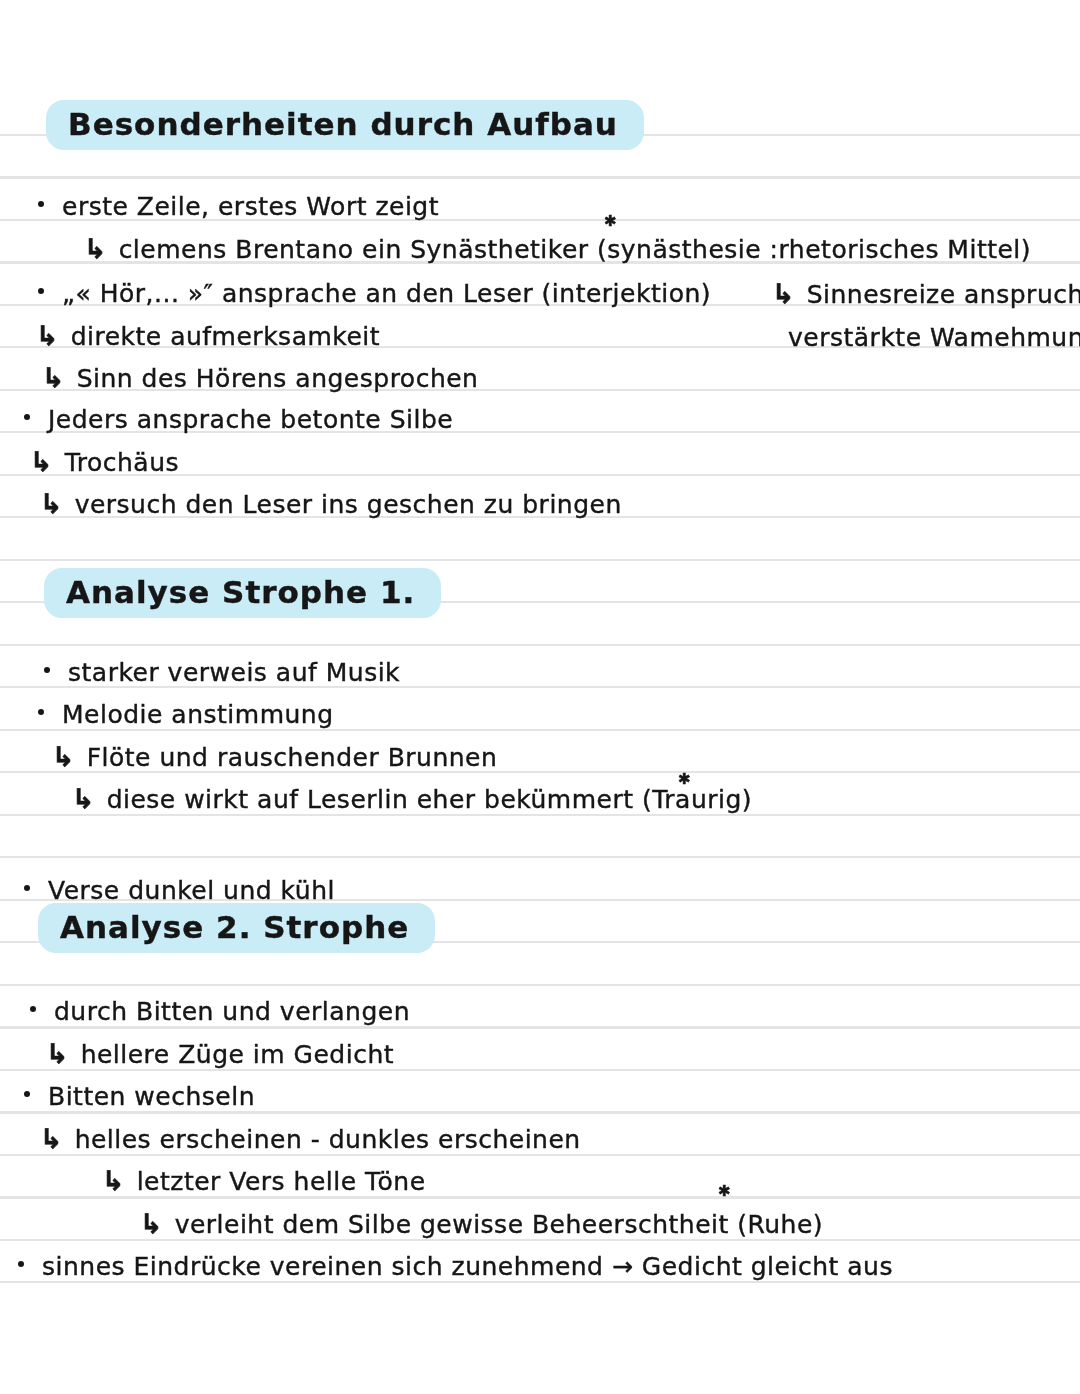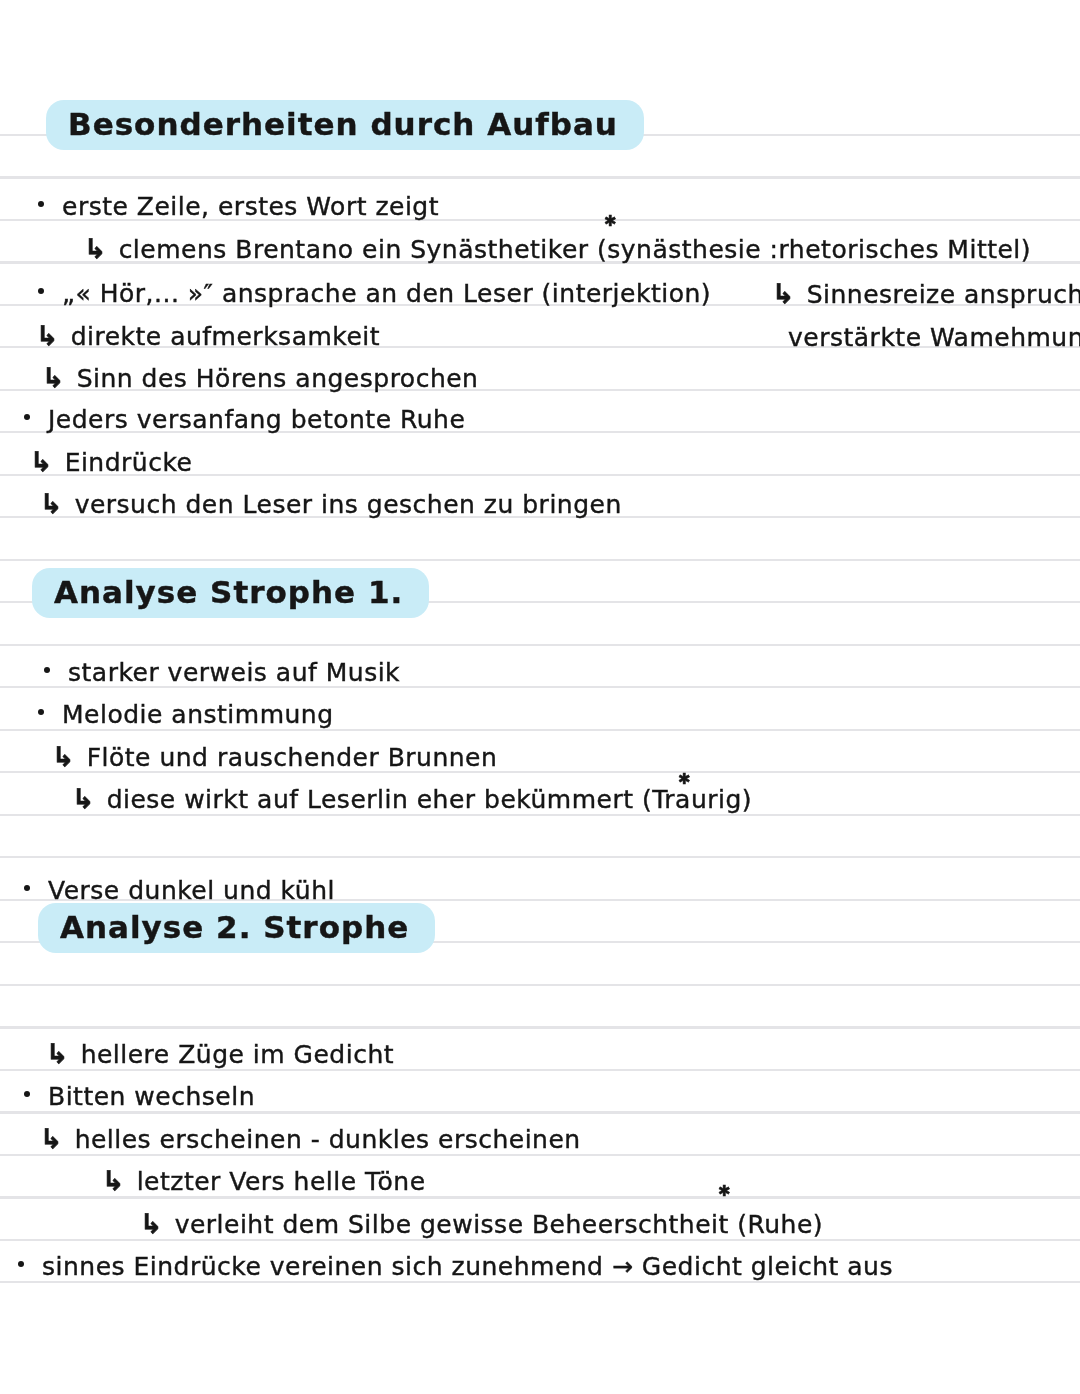--- a/index.html
+++ b/index.html
@@ -74,21 +74,21 @@
     -webkit-text-stroke: 0.5px #161616;
   }
 </style>
 </head>
 <body>
 
 <div id="page">
   <div id="ruling"></div>
 
   <div class="heading" style="left:46px; top:100px">Besonderheiten durch Aufbau</div>
-  <div class="heading" style="left:32px; top:568px">Analyse Strophe 1.</div>
+  <div class="heading" style="left:44px; top:568px">Analyse Strophe 1.</div>
   <div class="heading" style="left:38px; top:903px">Analyse 2. Strophe</div>
 
   <div class="line" style="left:36px; top:190px">
     <span class="marker-dot"></span>
     <span class="line-text">erste Zeile, erstes Wort zeigt</span>
   </div>
   <div class="line" style="left:84px; top:233px">
     <span class="marker-arrow">↳</span>
     <span class="line-text">clemens Brentano ein Synästhetiker  (synästhesie :rhetorisches Mittel)</span>
   </div>
@@ -106,25 +106,25 @@
   </div>
   <div class="line" style="left:788px; top:321px">
     <span class="line-text">verstärkte Wamehmung</span>
   </div>
   <div class="line" style="left:42px; top:362px">
     <span class="marker-arrow">↳</span>
     <span class="line-text">Sinn des Hörens angesprochen</span>
   </div>
   <div class="line" style="left:22px; top:403px">
     <span class="marker-dot"></span>
-    <span class="line-text">Jeders versanfang betonte Ruhe</span>
+    <span class="line-text">Jeders ansprache betonte Silbe</span>
   </div>
   <div class="line" style="left:30px; top:446px">
     <span class="marker-arrow">↳</span>
-    <span class="line-text">Eindrücke</span>
+    <span class="line-text">Trochäus</span>
   </div>
   <div class="line" style="left:40px; top:488px">
     <span class="marker-arrow">↳</span>
     <span class="line-text">versuch den Leser ins geschen zu bringen</span>
   </div>
 
   <div class="line" style="left:36px; top:698px">
     <span class="marker-dot"></span>
     <span class="line-text">Melodie anstimmung</span>
   </div>
@@ -138,20 +138,24 @@
   </div>
   <div class="line" style="left:72px; top:783px">
     <span class="marker-arrow">↳</span>
     <span class="line-text">diese wirkt auf Leserlin eher bekümmert  (Traurig)</span>
   </div>
   <div class="line" style="left:22px; top:874px">
     <span class="marker-dot"></span>
     <span class="line-text">Verse dunkel und kühl</span>
   </div>
 
+  <div class="line" style="left:28px; top:995px">
+    <span class="marker-dot"></span>
+    <span class="line-text">durch Bitten und verlangen</span>
+  </div>
   <div class="line" style="left:46px; top:1038px">
     <span class="marker-arrow">↳</span>
     <span class="line-text">hellere Züge im Gedicht</span>
   </div>
   <div class="line" style="left:22px; top:1080px">
     <span class="marker-dot"></span>
     <span class="line-text">Bitten wechseln</span>
   </div>
   <div class="line" style="left:40px; top:1123px">
     <span class="marker-arrow">↳</span>

